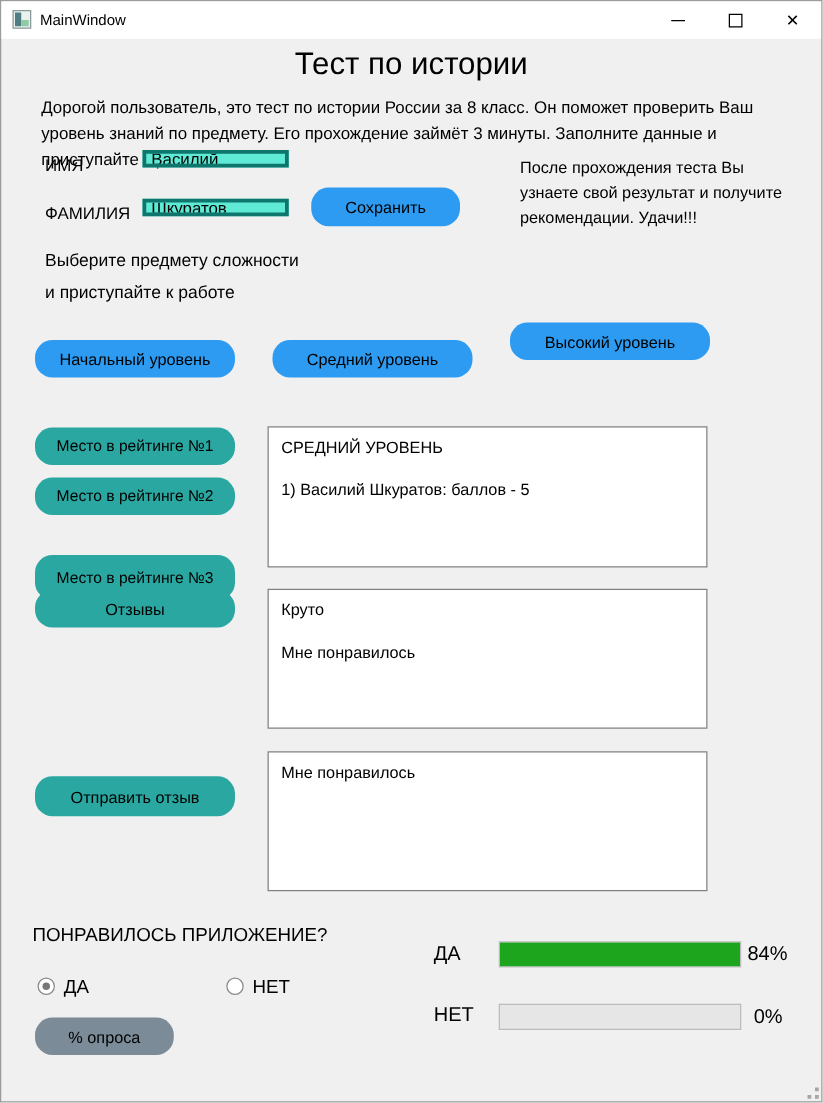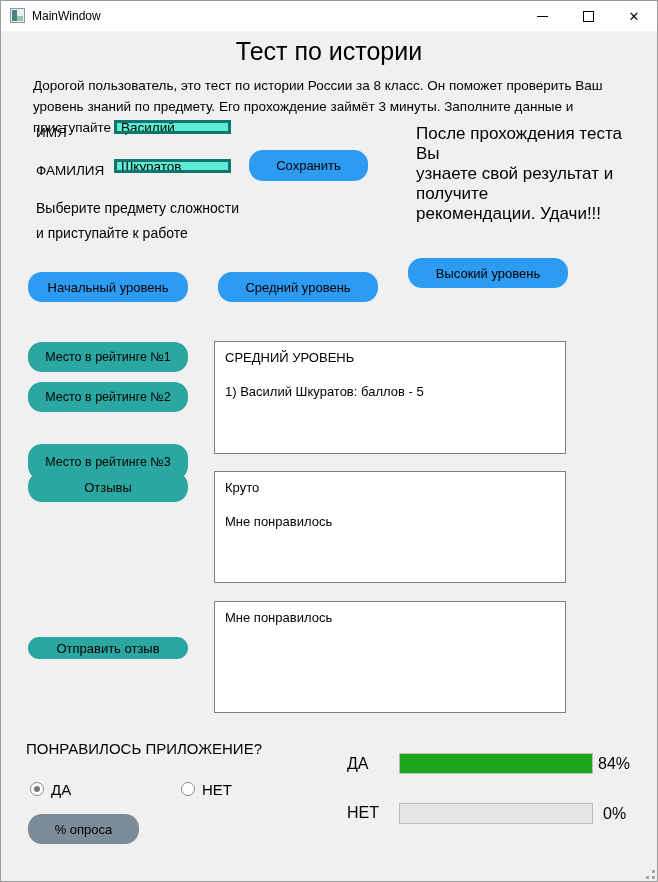--- a/index.html
+++ b/index.html
@@ -25,21 +25,21 @@
   
   .lbl{position:absolute;font-size:13.5px;}
   .txtinput{position:absolute;width:117px;height:14px;border:3px solid #0f766e;background:#5eead4;
     font-family:"Liberation Sans",sans-serif;font-size:13.5px;padding:0 4px;box-sizing:border-box;}
   .btn{position:absolute;border:none;border-radius:14px;font-family:"Liberation Sans",sans-serif;
     font-size:13px;color:#000;display:flex;align-items:center;justify-content:center;cursor:default;box-sizing:border-box;}
   .btn.blue{background:#2D9BF2;}
   .btn.teal{background:#29A7A0;}
   .btn.gray{background:#7B8B97;}
   .btn.red{background:#FF0000;}
-  .info-text{position:absolute;left:415px;top:123px;width:232px;font-size:17px;line-height:20px;white-space:pre-line;}
+  .info-text{position:absolute;left:415px;top:123px;width:232px;font-size:13px;line-height:20px;white-space:pre-line;}
   .prompt{position:absolute;left:35px;font-size:14px;}
   
   .textbox{position:absolute;left:213px;width:352px;background:#fff;border:1px solid #7f7f7f;
     padding:7px 10px;box-sizing:border-box;font-size:13px;line-height:17px;white-space:pre-wrap;overflow:hidden;}
   
   .question{position:absolute;left:25px;top:739px;font-size:15px;}
   .radio{position:absolute;width:14px;height:14px;border:1px solid #8a8a8a;border-radius:50%;background:#fff;box-sizing:border-box;}
   .radio.selected::after{content:"";position:absolute;left:3px;top:3px;width:6px;height:6px;border-radius:50%;background:#787878;}
   .radio-label{position:absolute;font-size:15px;}
   .res-label{position:absolute;font-size:16px;}
@@ -93,21 +93,21 @@
   <button class="btn teal" style="left:27px;top:443px;width:160px;height:36px;font-size:12.5px;">Место в рейтинге №3</button>
   <div class="textbox" style="top:340px;height:113px;">СРЕДНИЙ УРОВЕНЬ
 
 1) Василий Шкуратов: баллов - 5</div>
 
   <button class="btn teal" style="left:27px;top:471px;width:160px;height:30px;">Отзывы</button>
   <div class="textbox" style="top:470px;height:112px;">Круто
 
 Мне понравилось</div>
 
-  <button class="btn teal" style="left:27px;top:636px;width:160px;height:22px;">Отправить отзыв</button>
+  <button class="btn teal" style="left:27px;top:620px;width:160px;height:32px;">Отправить отзыв</button>
   <div class="textbox" style="top:600px;height:112px;">Мне понравилось</div>
 
   <div class="question">ПОНРАВИЛОСЬ ПРИЛОЖЕНИЕ?</div>
 
   <span class="radio selected" style="left:29px;top:781px;"></span>
   <span class="radio-label" style="left:50px;top:780px;">ДА</span>
   <span class="radio" style="left:180px;top:781px;"></span>
   <span class="radio-label" style="left:201px;top:780px;">НЕТ</span>
 
   <button class="btn gray" style="left:27px;top:813px;width:111px;height:30px;">% опроса</button>

